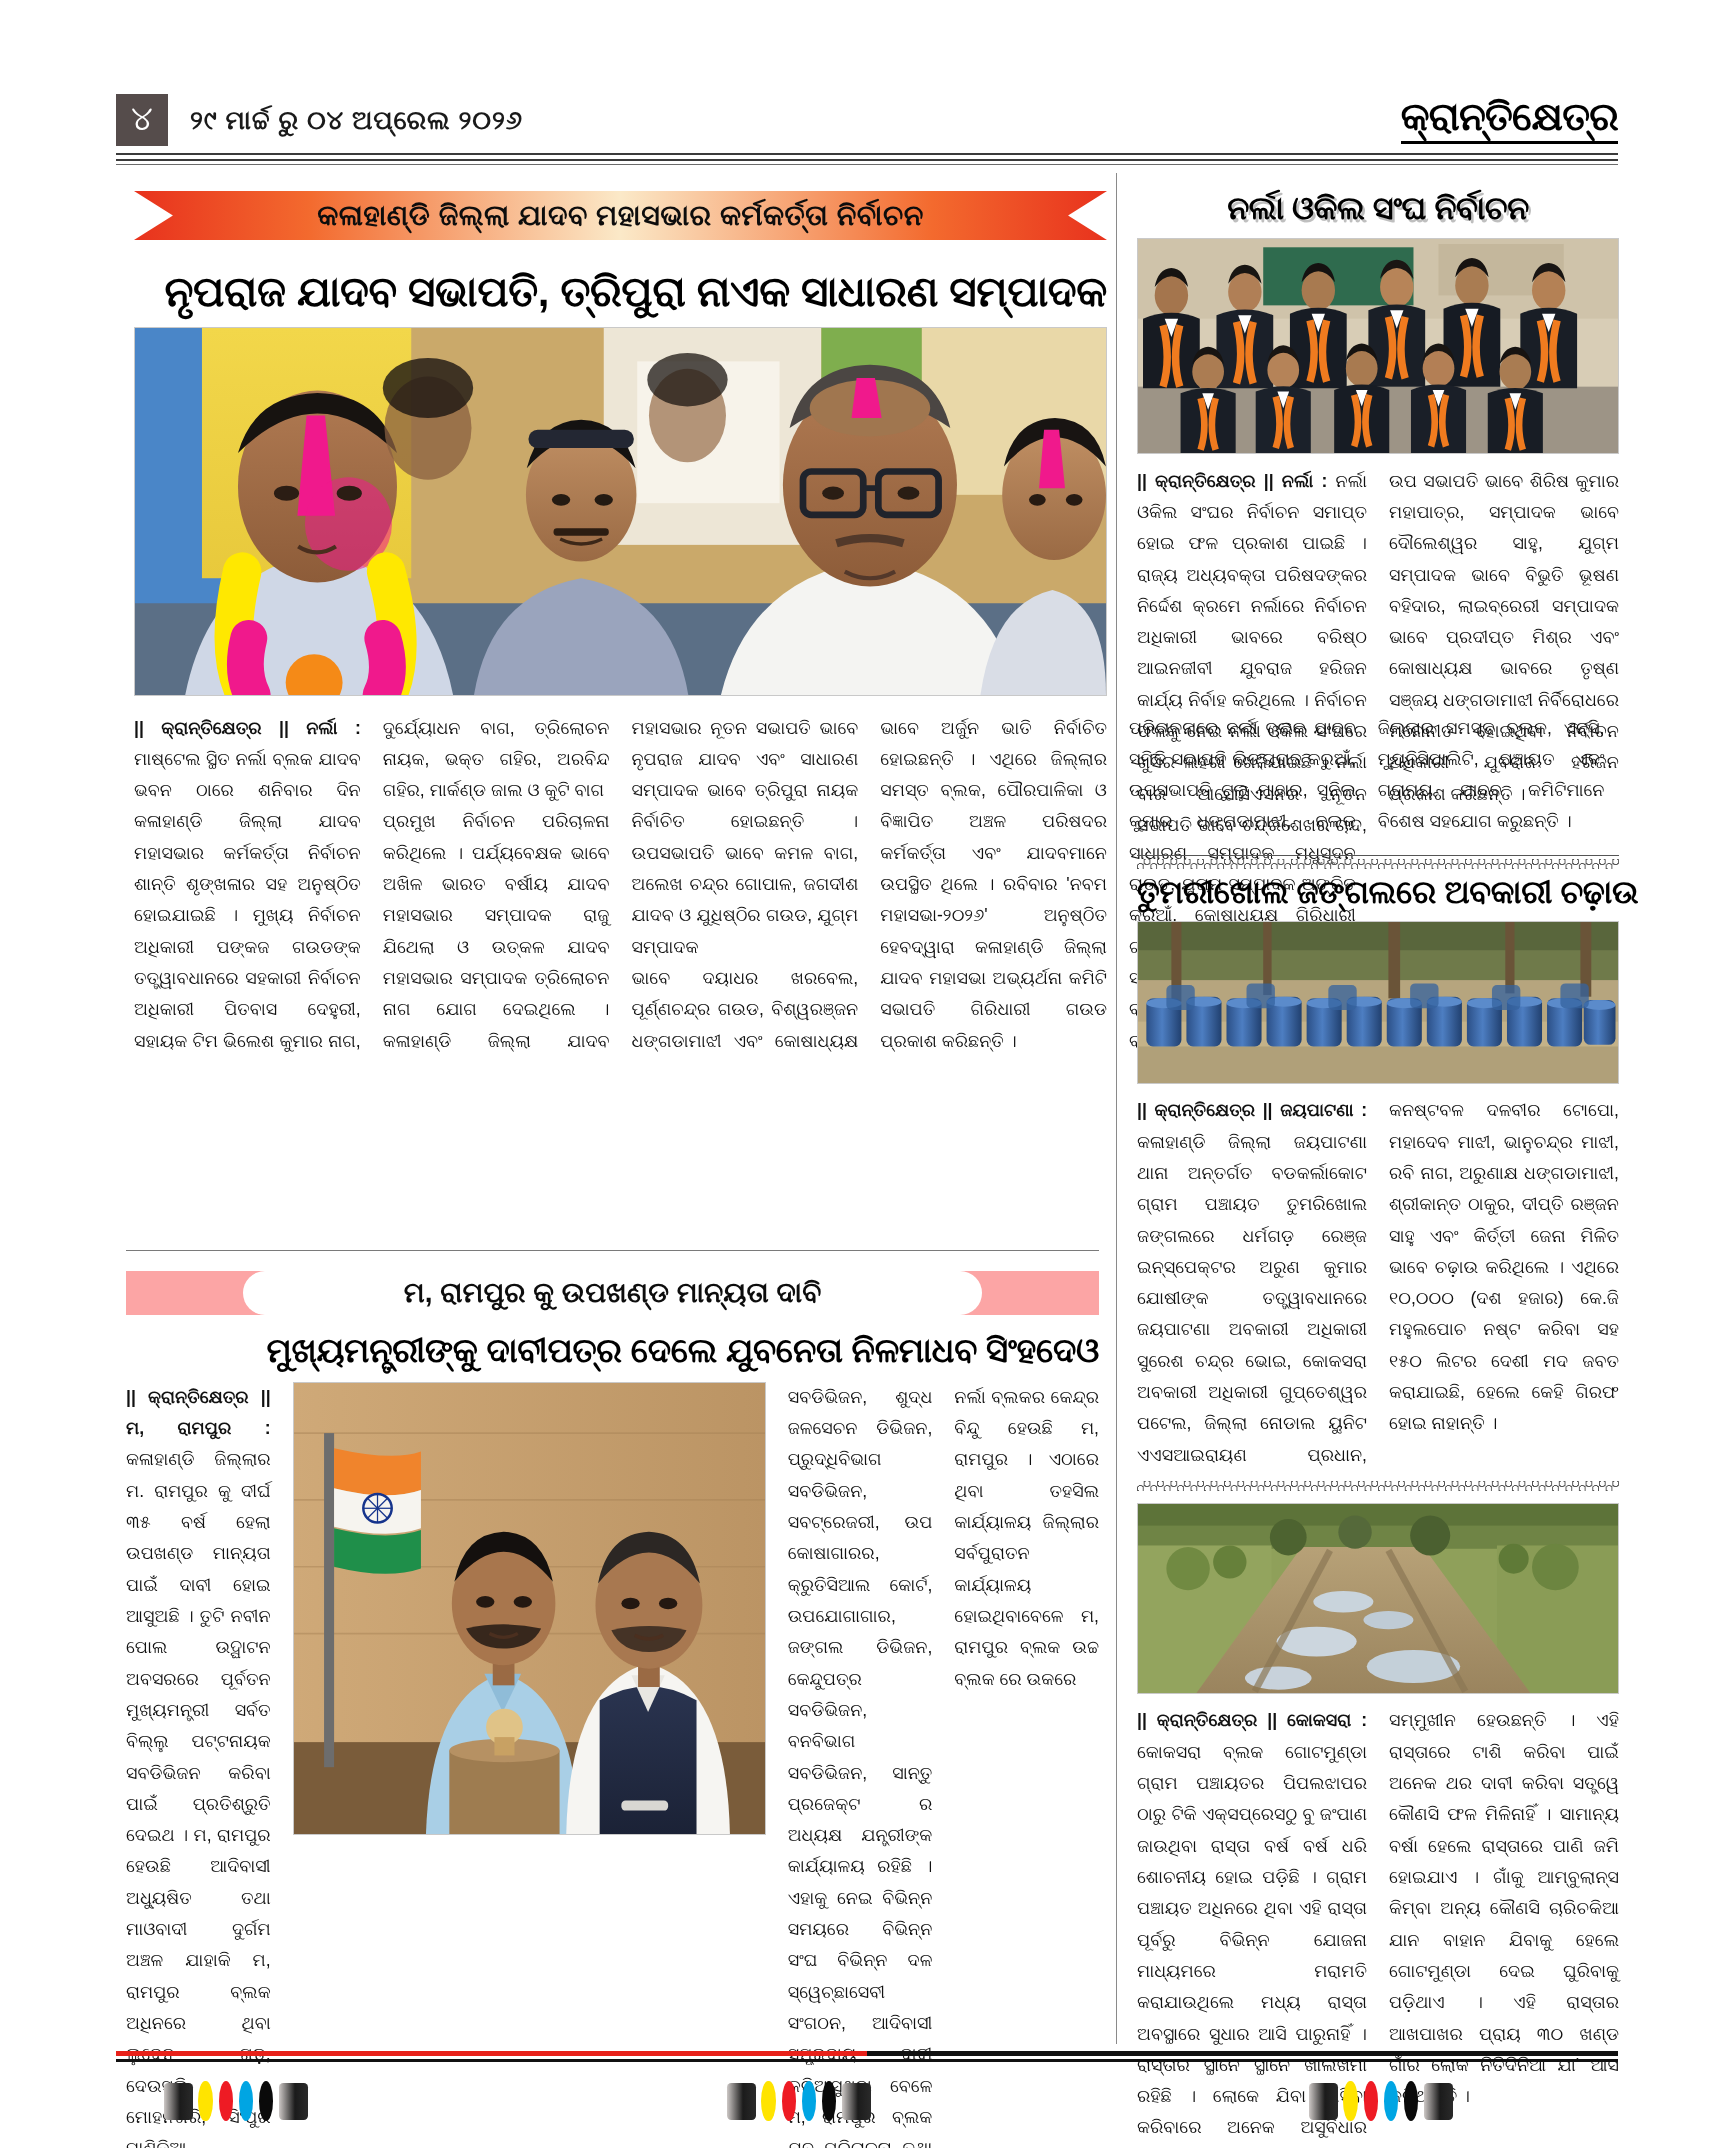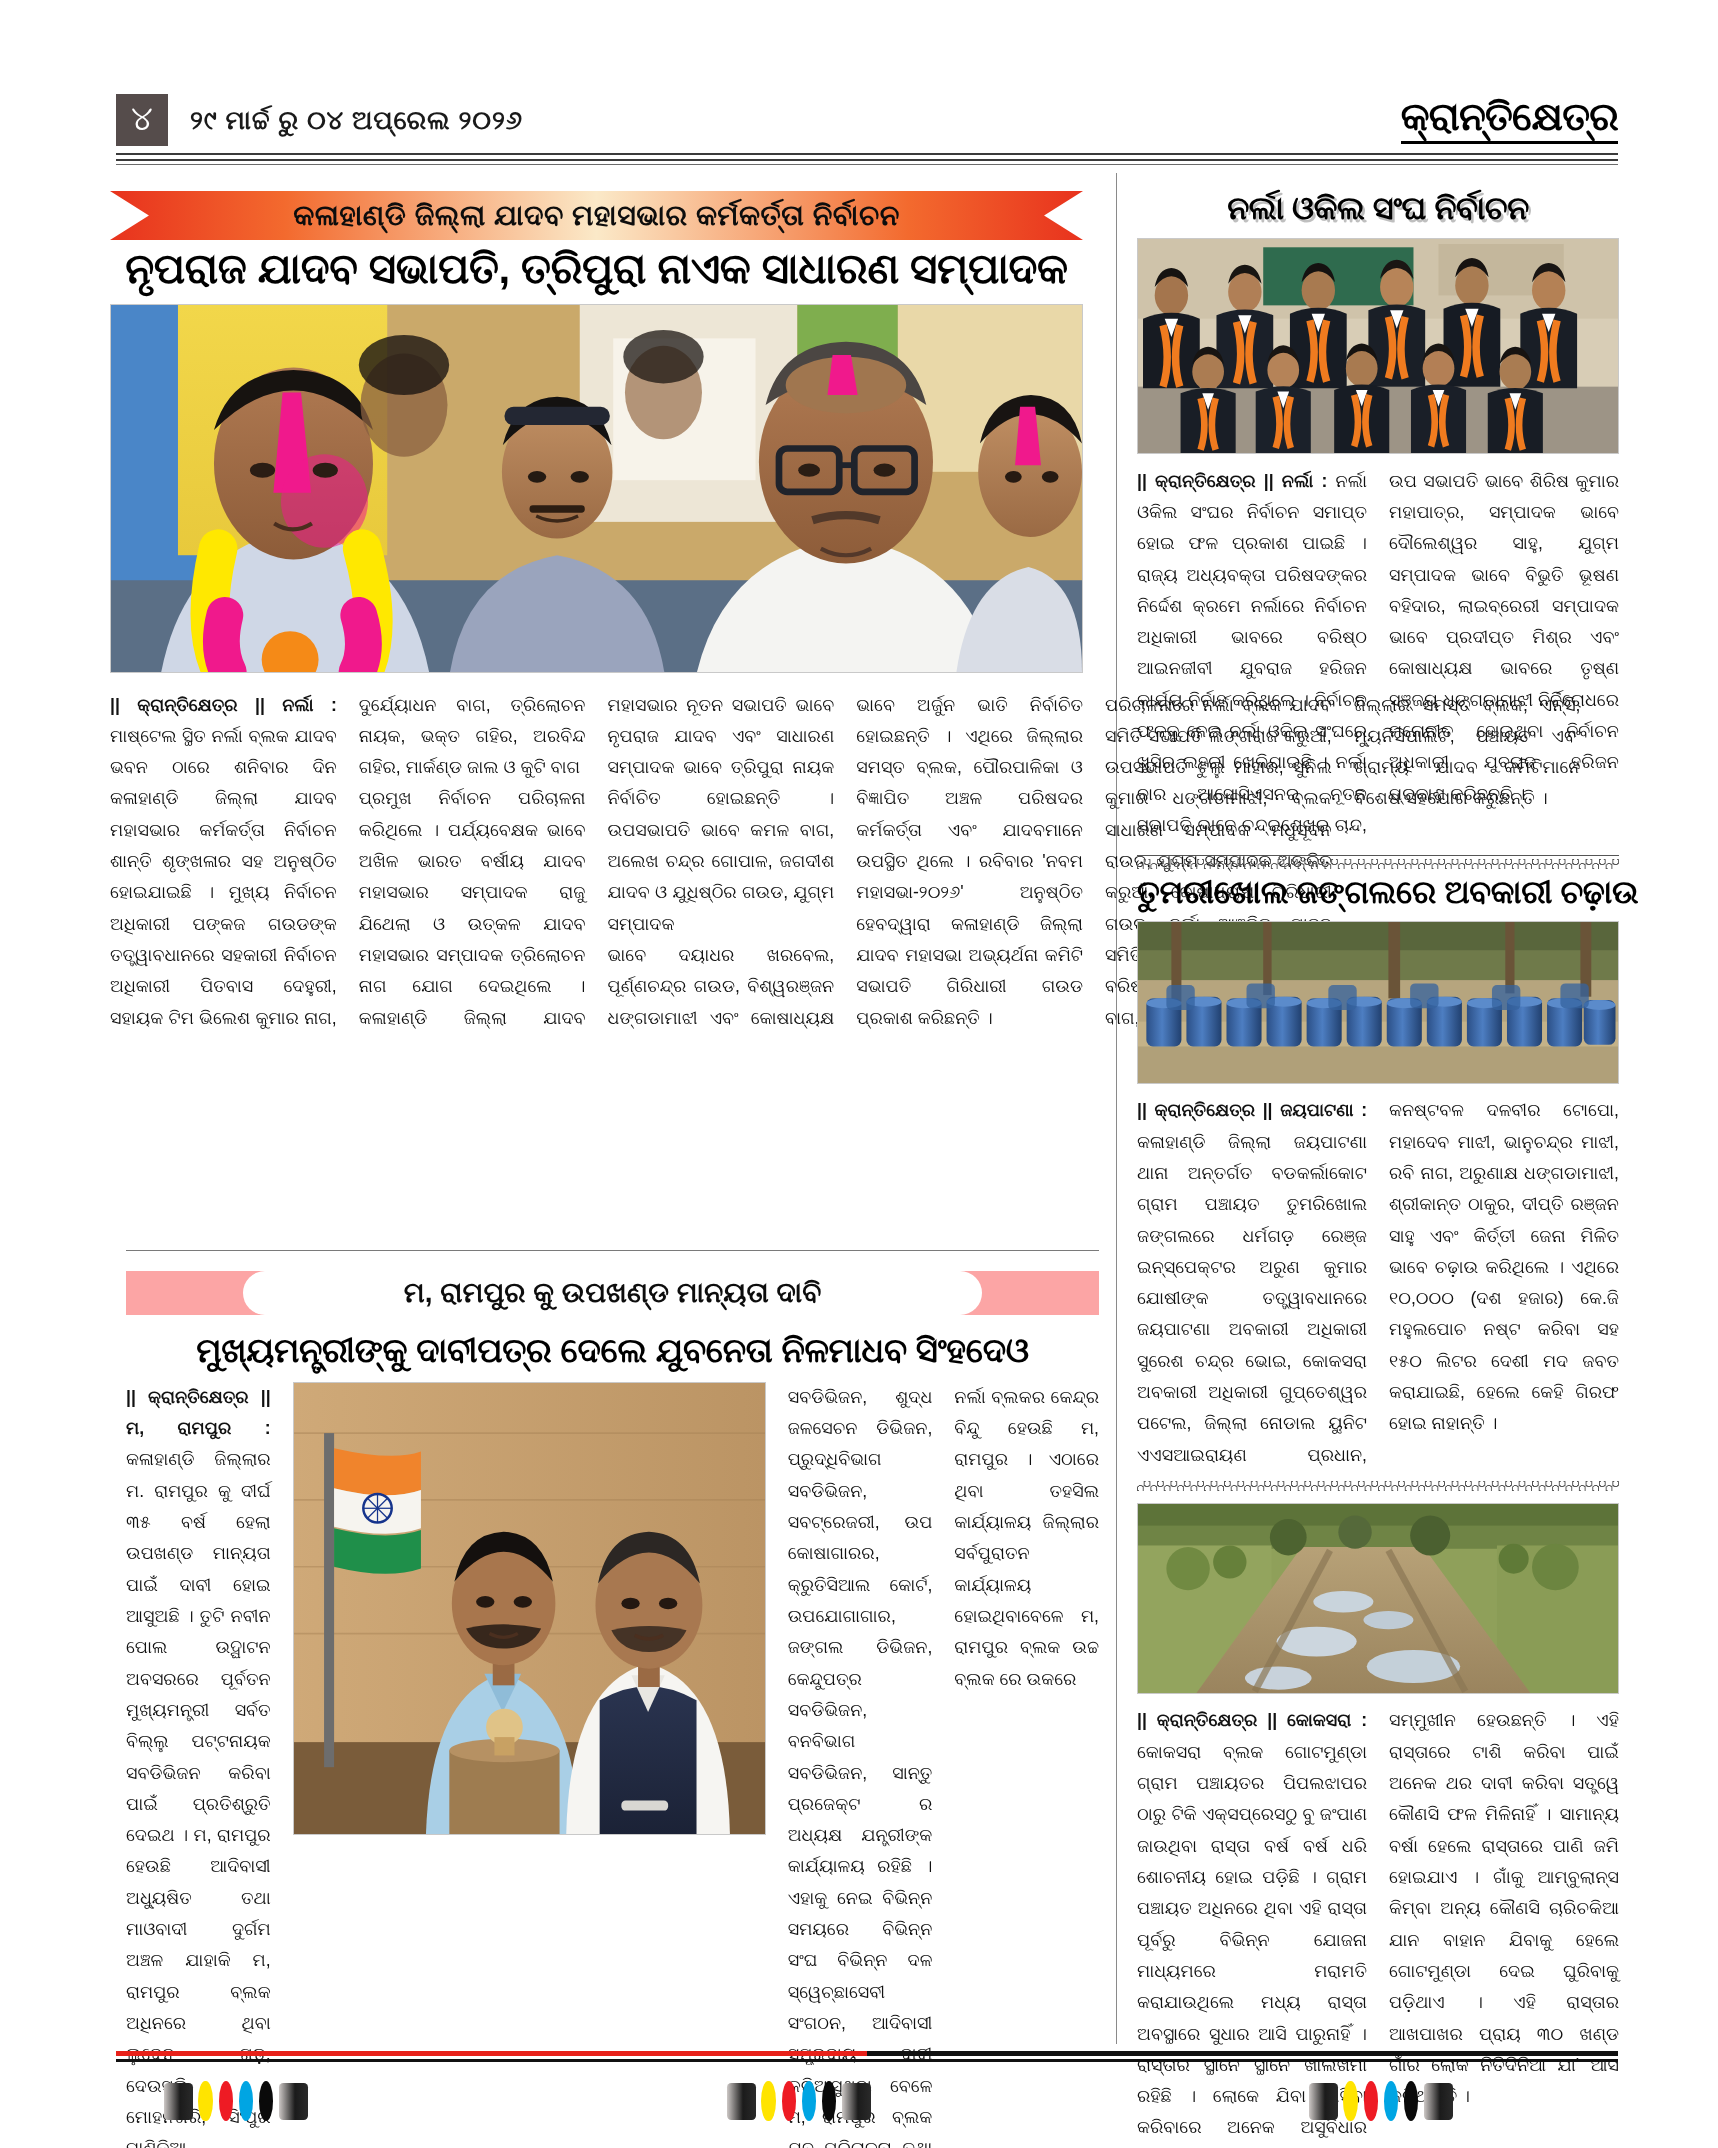--- a/index.html
+++ b/index.html
@@ -135,23 +135,23 @@
     font-weight: 700;
     color: #0d0d0d;
     white-space: nowrap;
   }
 
   
   .headline-main {
     font-size: 42px;
     font-weight: 700;
     color: #000;
-    text-align: center;
+    text-align: right;
     line-height: 1.18;
-    margin: 4px 0 10px 0;
+    margin: 27px 0 10px 0;
     letter-spacing: -0.4px;
     white-space: nowrap;
   }
   .headline-col {
     font-size: 32px;
     font-weight: 800;
     text-align: center;
     color: #000;
     line-height: 1.1;
     text-shadow: 2.5px 2.5px 0 rgba(0,0,0,0.25);
@@ -245,21 +245,21 @@
     <div class="date-line">୨୯ ମାର୍ଚ୍ଚ ରୁ ୦୪ ଅପ୍ରେଲ ୨୦୨୬</div>
     <div class="masthead-logo">
       <span class="underline-deco">କ୍ରାନ୍ତିକ୍ଷେତ୍ର</span>
     </div>
   </div>
   <div class="rule-double"></div>
   <div class="rule-thin"></div>
 
   <div class="vdiv" style="left:1116px; height:1871px;"></div>
 
-  <div style="position:absolute; left:110px; top:191px; width:973px;">
+  <div style="position:absolute; left:134px; top:191px; width:973px;">
 
     <div class="ribbon">
       <div class="band"></div>
       <div class="rtext">କଳାହାଣ୍ଡି ଜିଲ୍ଲା ଯାଦବ ମହାସଭାର କର୍ମକର୍ତ୍ତା ନିର୍ବାଚନ</div>
     </div>
 
     <div class="headline-main">ନୃପରାଜ ଯାଦବ ସଭାପତି, ତ୍ରିପୁରା ନାଏକ ସାଧାରଣ ସମ୍ପାଦକ</div>
 
     <div class="photo" style="width:973px; height:369px;">
       <svg viewBox="0 0 1160 440" preserveAspectRatio="none">

